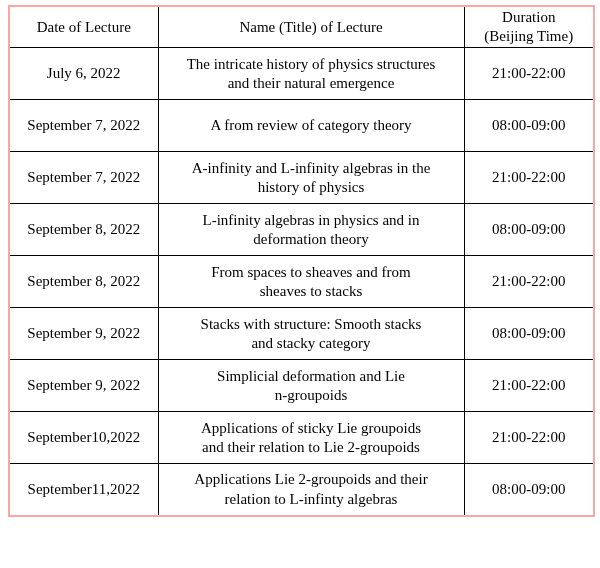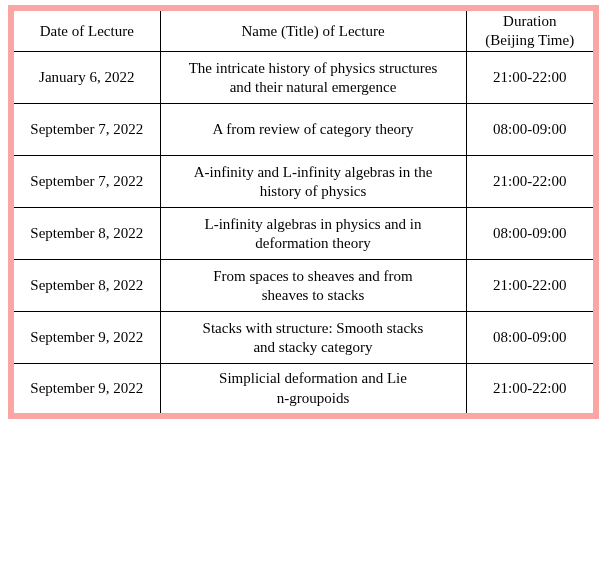--- a/index.html
+++ b/index.html
@@ -14,21 +14,21 @@
   }
   .page {
     width: 600px;
     height: 568px;
     padding: 5px 7px 5px 8px;
   }
   table.schedule {
     border-collapse: collapse;
     table-layout: fixed;
     width: 585px;
-    border: 6px solid #fca5a5;
+    border: 2px solid #fca5a5;
   }
   col.c-date  { width: 149px; }
   col.c-title { width: 306px; }
   col.c-time  { width: 130px; }
   th, td {
     border: 1px solid #000000;
     text-align: center;
     vertical-align: middle;
     padding: 1px 3px;
     font-size: 15px;
@@ -52,21 +52,21 @@
     <thead>
       <tr class="header-row">
         <th>Date of Lecture</th>
         <th>Name (Title) of Lecture</th>
         <th>Duration
 (Beijing Time)</th>
       </tr>
     </thead>
     <tbody>
       <tr class="data-row">
-        <td>January 6, 2022</td>
+        <td>July 6, 2022</td>
         <td>The intricate history of physics structures
 and their natural emergence</td>
         <td>21:00-22:00</td>
       </tr>
       <tr class="data-row">
         <td>September 7, 2022</td>
         <td>A from review of category theory</td>
         <td>08:00-09:00</td>
       </tr>
       <tr class="data-row">
@@ -92,15 +92,27 @@
         <td>Stacks with structure: Smooth stacks
 and stacky category</td>
         <td>08:00-09:00</td>
       </tr>
       <tr class="data-row">
         <td>September 9, 2022</td>
         <td>Simplicial deformation and Lie
 n-groupoids</td>
         <td>21:00-22:00</td>
       </tr>
+      <tr class="data-row">
+        <td>September10,2022</td>
+        <td>Applications of sticky Lie groupoids
+and their relation to Lie 2-groupoids</td>
+        <td>21:00-22:00</td>
+      </tr>
+      <tr class="data-row">
+        <td>September11,2022</td>
+        <td>Applications Lie 2-groupoids and their
+relation to L-infinty algebras</td>
+        <td>08:00-09:00</td>
+      </tr>
     </tbody>
   </table>
 </div>
 
 </body></html>

